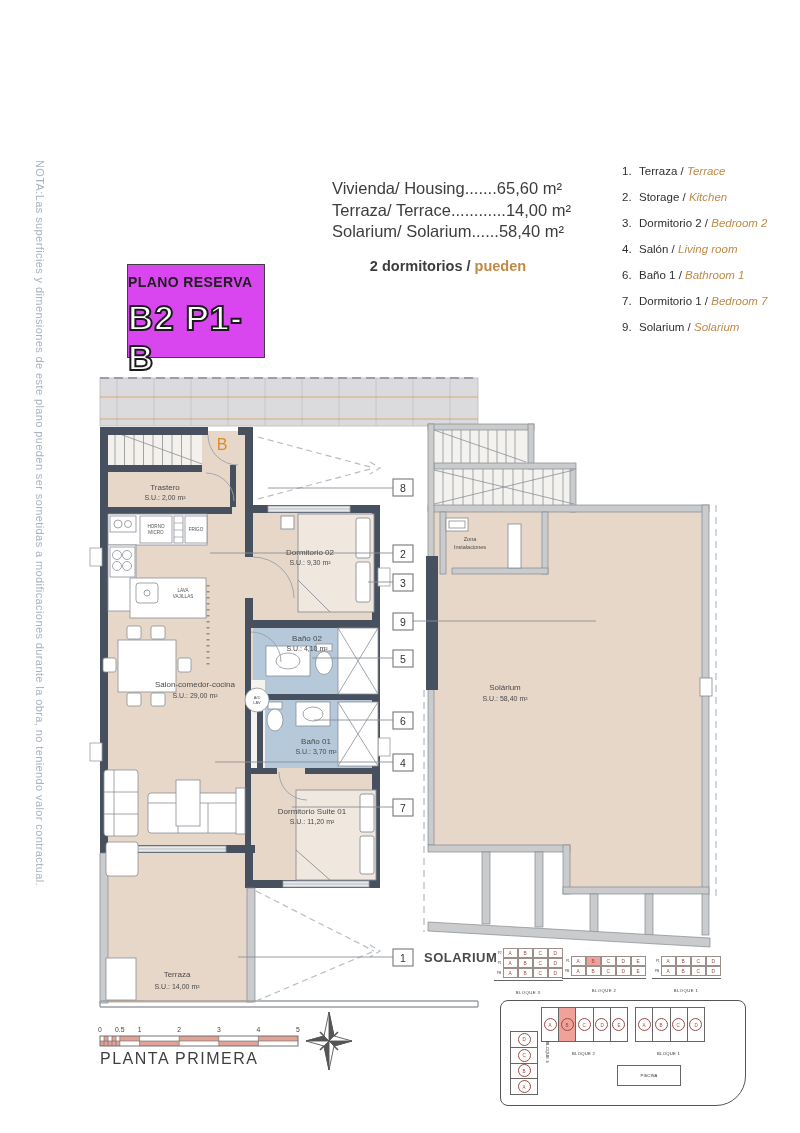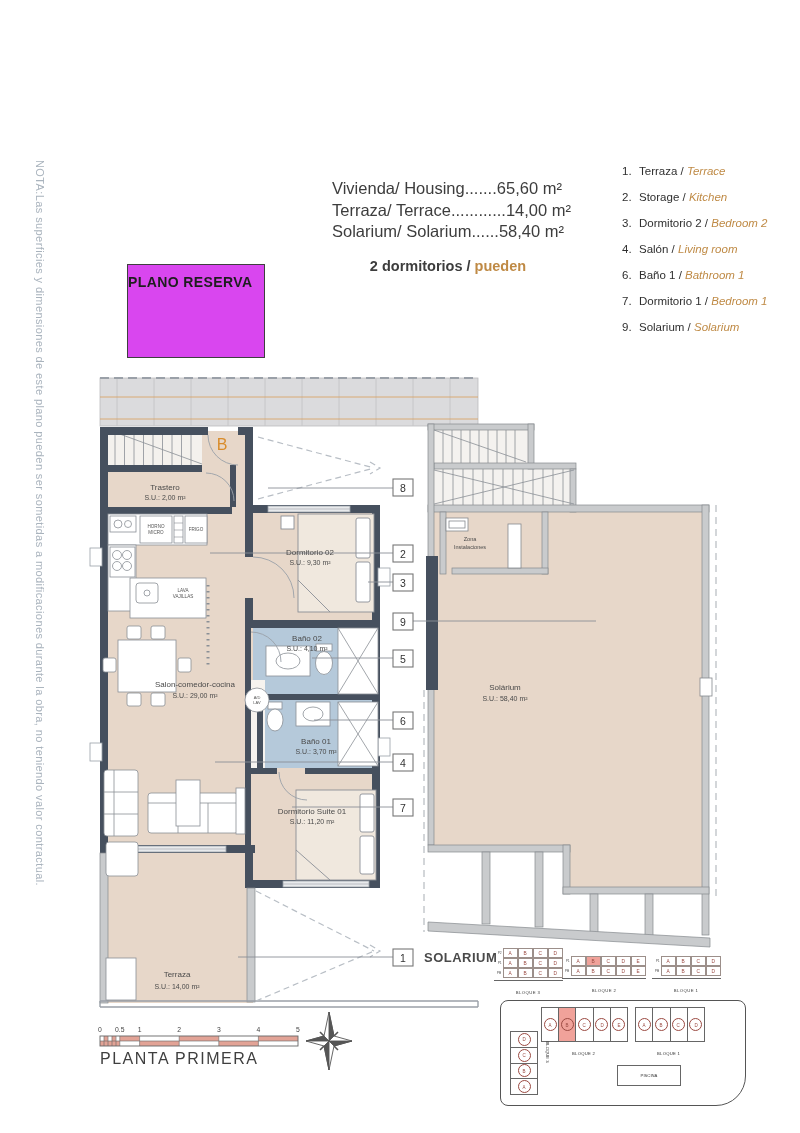--- a/index.html
+++ b/index.html
@@ -368,29 +368,30 @@
   <div>Terraza/ Terrace............14,00 m²</div>
   <div>Solarium/ Solarium......58,40 m²</div>
 </div>
 <div class="abs bedrooms">
   <span>2 dormitorios /</span>
   <span class="en">pueden</span>
 </div>
 
 <div class="abs tbox">
   <div class="lbl">PLANO RESERVA</div>
+  <div class="code">B2 P1-B</div>
 </div>
 
 <div class="abs legend">
   <div class="li"><span class="n">1.</span><span>Terraza /</span> <span class="en">Terrace</span></div>
   <div class="li"><span class="n">2.</span><span>Storage /</span> <span class="en">Kitchen</span></div>
   <div class="li"><span class="n">3.</span><span>Dormitorio 2 /</span> <span class="en">Bedroom 2</span></div>
   <div class="li"><span class="n">4.</span><span>Salón /</span> <span class="en">Living room</span></div>
   <div class="li"><span class="n">6.</span><span>Baño 1 /</span> <span class="en">Bathroom 1</span></div>
-  <div class="li"><span class="n">7.</span><span>Dormitorio 1 /</span> <span class="en">Bedroom 1</span></div>
+  <div class="li"><span class="n">7.</span><span>Dormitorio 1 /</span> <span class="en">Bedroom 7</span></div>
   <div class="li"><span class="n">9.</span><span>Solarium /</span> <span class="en">Solarium</span></div>
 </div>
 
 <div class="abs stbl-title">SOLARIUM</div>
 
 <div class="blk" style="left:494px;top:948px;">
   <div class="row">
       <div class="rlab">
         <span>P2</span>
       </div>

